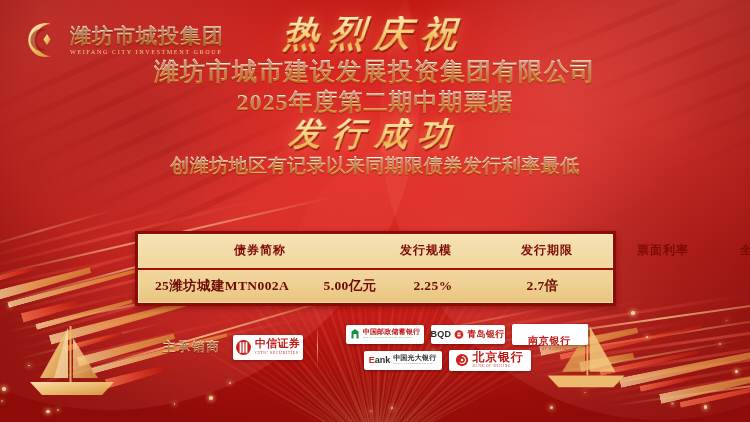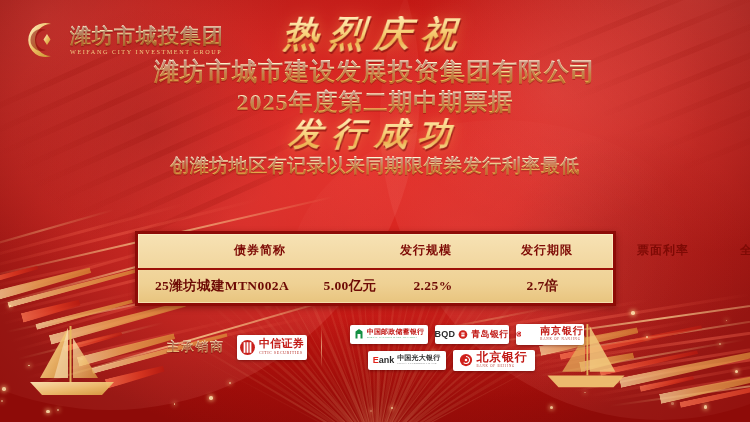--- a/index.html
+++ b/index.html
@@ -415,21 +415,21 @@
 
         <div class="logochip" style="width:74px;height:19px;gap:3px;">
           <div style="font-family:'Liberation Sans',sans-serif;font-weight:bold;font-size:9px;color:#2b2b2b;letter-spacing:.3px;">BQD</div>
           <svg width="11" height="11" viewBox="0 0 24 24">
             <circle cx="12" cy="12" r="10.5" fill="#d0211c"></circle>
             <path d="M8 7 h8 v3 h-8 z M8 12 h8 v5 h-8 z" fill="#fff"></path>
           </svg>
           <div class="lg-cn" style="font-size:9px;letter-spacing:.3px;">青岛银行</div>
         </div>
 
-        <div class="logochip" style="width:68px;height:21px;gap:19px;">
+        <div class="logochip" style="width:76px;height:21px;gap:19px;flex-direction:column;">
           <svg width="14" height="14" viewBox="0 0 24 24">
             <circle cx="12" cy="12" r="10.5" fill="#cf1a18"></circle>
             <path d="M12 5 a7 7 0 1 1 -0.1 0 a5 5 0 1 0 3 9" fill="none" stroke="#fff" stroke-width="2"></path>
           </svg>
           <div style="display:flex;flex-direction:column;line-height:1;">
             <div class="lg-cn" style="font-size:10px;letter-spacing:.8px;">南京银行</div>
             <div class="lg-en" style="font-size:3.2px;letter-spacing:.8px;margin-top:2px;">BANK OF NANJING</div>
           </div>
         </div>
       </div>

